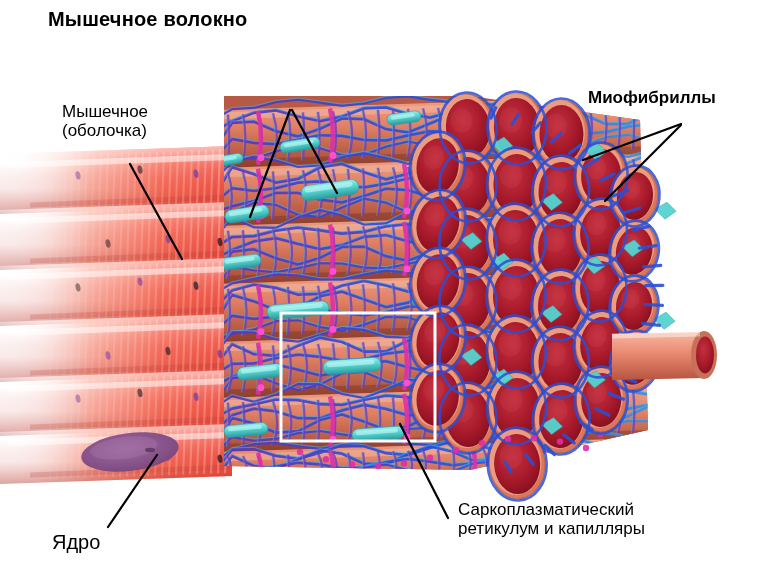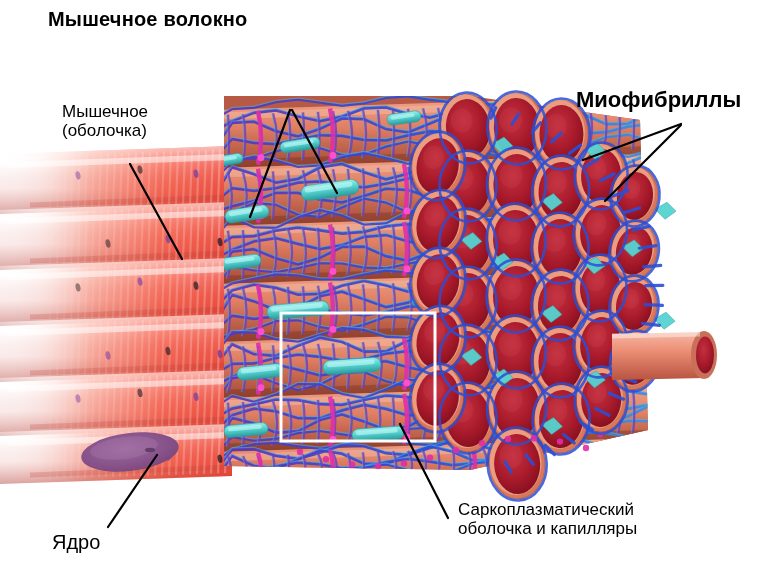--- a/index.html
+++ b/index.html
@@ -5,21 +5,21 @@
   html,body{margin:0;padding:0;background:#ffffff;}
   #stage{
     position:relative;width:768px;height:574px;overflow:hidden;
     background:#ffffff;
     font-family:"Liberation Sans","DejaVu Sans",sans-serif;
   }
   .lbl{position:absolute;color:#000000;white-space:pre;line-height:1.12;}
   #title{left:48px;top:8px;font-size:20px;font-weight:bold;letter-spacing:.2px;}
   #lbl-sarcolemma{left:62px;top:102px;font-size:17px;}
   #lbl-mito{left:218px;top:74px;font-size:17px;}
-  #lbl-myofib{left:576px;top:88px;font-size:22px;font-weight:bold;}
+  #lbl-myofib{left:588px;top:88px;font-size:17px;font-weight:bold;}
   #lbl-sr{left:458px;top:500px;font-size:17px;}
   #lbl-nucleus{left:52px;top:531px;font-size:20px;}
   svg.layer{position:absolute;left:0;top:0;width:768px;height:574px;}
   #artwork{pointer-events:none;}
   #leaders{pointer-events:none;}
 </style>
 </head>
 <body>
 
 <div id="stage">
@@ -1236,15 +1236,15 @@
       <line x1="681" y1="125" x2="605" y2="201" stroke="#000000" stroke-width="2.2" stroke-linecap="round"></line>
       <line x1="400" y1="424" x2="448" y2="518" stroke="#000000" stroke-width="2.2" stroke-linecap="round"></line>
       <line x1="108" y1="527" x2="157" y2="455" stroke="#000000" stroke-width="2.2" stroke-linecap="round"></line>
     </svg>
 
   <div class="lbl" id="title">Мышечное волокно</div>
   <div class="lbl" id="lbl-sarcolemma">Мышечное
 (оболочка)</div>
   <div class="lbl" id="lbl-myofib">Миофибриллы</div>
   <div class="lbl" id="lbl-sr">Саркоплазматический
-оболочка и капилляры</div>
+ретикулум и капилляры</div>
   <div class="lbl" id="lbl-nucleus">Ядро</div>
 </div>
 
 </body></html>

